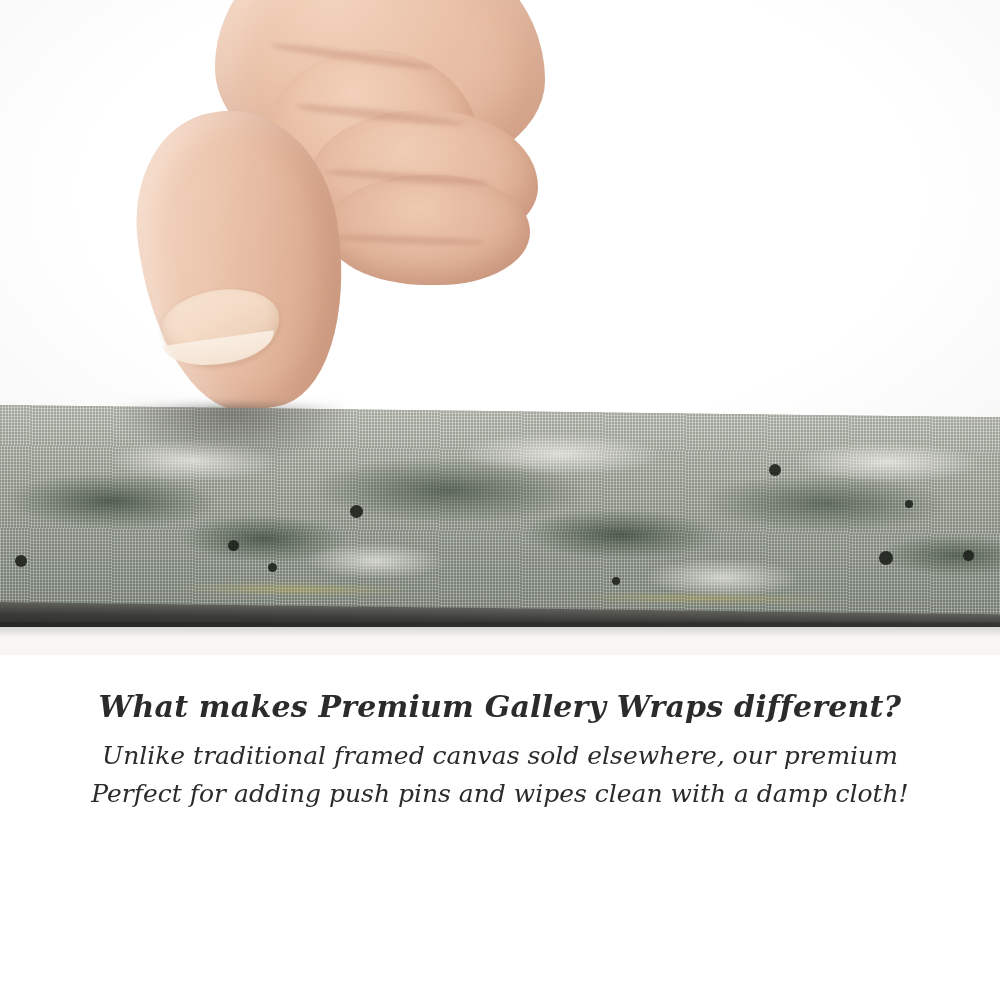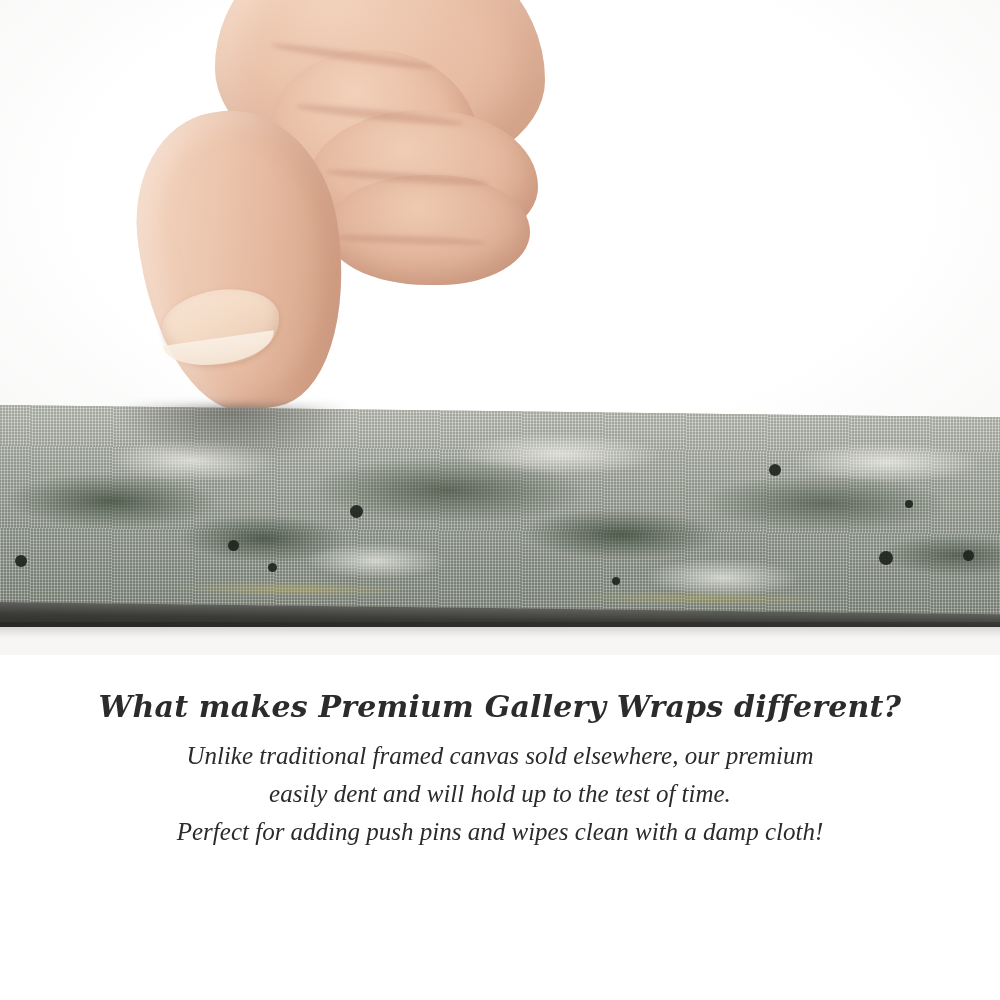--- a/index.html
+++ b/index.html
@@ -248,21 +248,20 @@
     line-height: 1.1;
   }
   .caption-body {
     font-size: 25px;
     line-height: 1.52;
     margin: 0;
     padding: 0 78px;
   }
   .caption-line {
     display: block;
-    font-family: Liberation Serif, serif;
   }
 </style>
 </head>
 <body>
 
 <div class="scene">
 
   <div class="photo-area">
     <div class="photo-bg"></div>
 
@@ -295,18 +294,17 @@
     </div>
 
     <div class="finger-shadow"></div>
     <div class="canvas-shadow"></div>
   </div>
 
   <div class="caption">
     <p class="caption-heading">What makes Premium Gallery Wraps different?</p>
     <div class="caption-body">
       <span class="caption-line">Unlike traditional framed canvas sold elsewhere, our premium</span>
-      <span class="caption-line">easily dent and will hold up to the test of time.</span>
       <span class="caption-line">Perfect for adding push pins and wipes clean with a damp cloth!</span>
     </div>
   </div>
 
 </div>
 
 </body></html>

